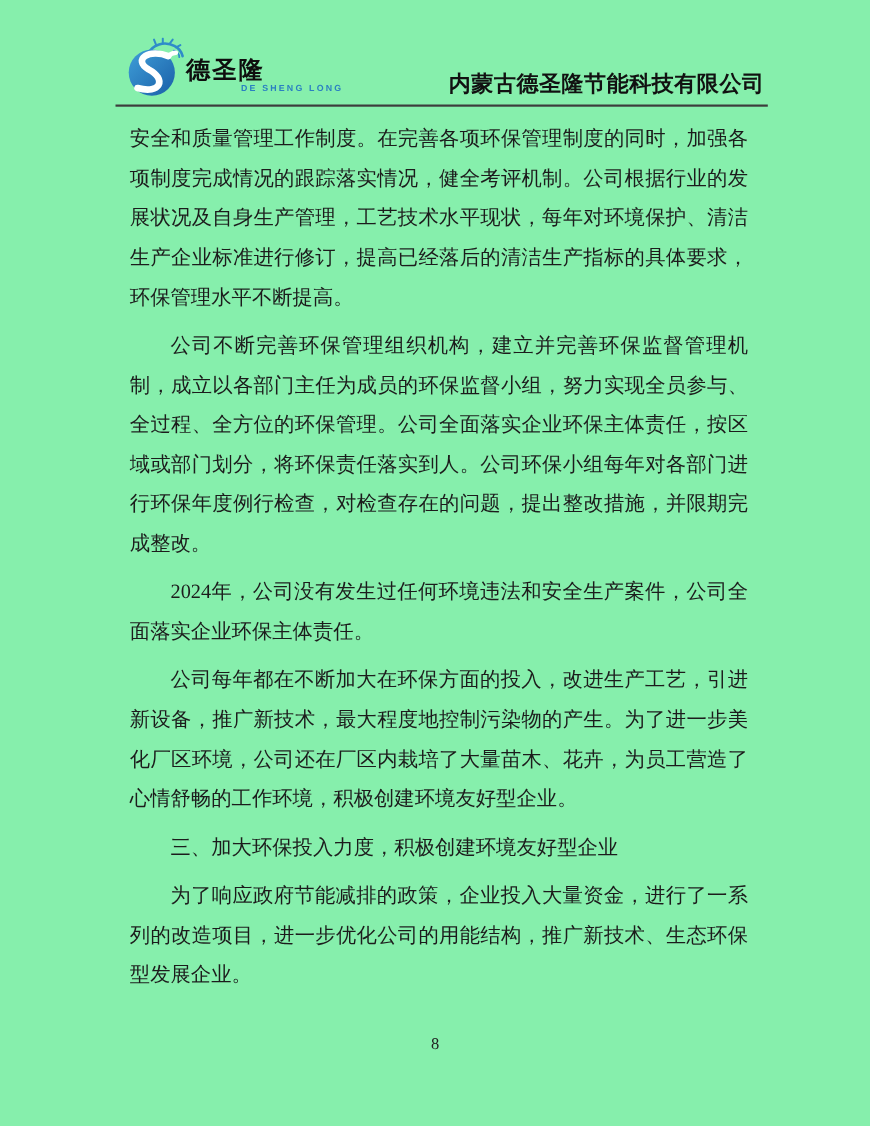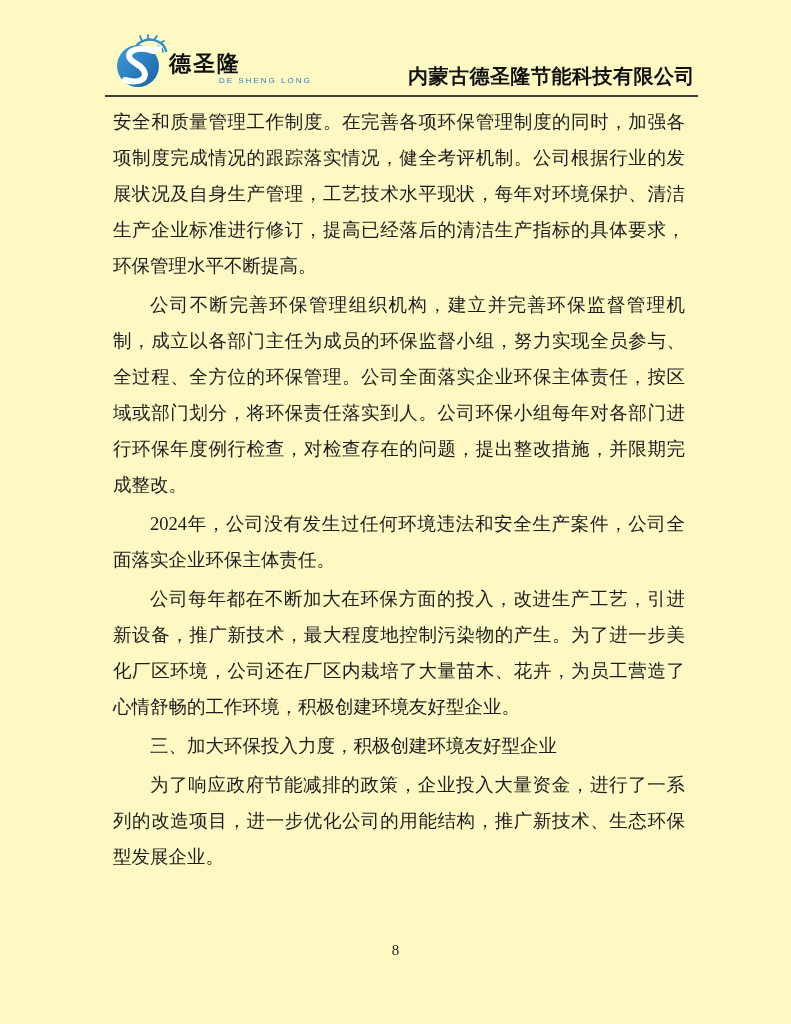--- a/index.html
+++ b/index.html
@@ -4,21 +4,21 @@
 <style>
   html, body {
     margin: 0;
     padding: 0;
     background: #ffffff;
   }
   .page {
     position: relative;
     width: 791px;
     height: 1024px;
-    background: #fef9c3;
+    background: #86efac;
     overflow: hidden;
     font-family: "Liberation Serif", "DejaVu Serif", serif;
     color: #1c1c1c;
   }
 
   
   .logo-mark {
     position: absolute;
     left: 112px;
     top: 34px;
@@ -34,21 +34,21 @@
     font-size: 22px;
     letter-spacing: 2px;
     color: #0e0e0e;
     white-space: nowrap;
   }
   .logo-text-en {
     position: absolute;
     left: 171px;
     top: 76px;
     font-family: "Liberation Sans", "DejaVu Sans", sans-serif;
-    font-weight: 400;
+    font-weight: 700;
     font-size: 8px;
     letter-spacing: 2px;
     color: #2a7fc2;
     white-space: nowrap;
     padding-left: 48px;
   }
   .company-name {
     position: absolute;
     right: 96px;
     top: 63px;
@@ -68,21 +68,21 @@
   }
 
   
   .body-text {
     position: absolute;
     left: 110px;
     top: 101px;
     width: 578px;
   }
   .para {
-    margin: 3px;
+    margin: 8px;
     font-size: 18.5px;
     line-height: 36px;
     text-align: justify;
     text-justify: inter-ideograph;
     text-indent: 2em;
     color: #1c1c1c;
   }
   .para.noindent {
     text-indent: 0;
   }

